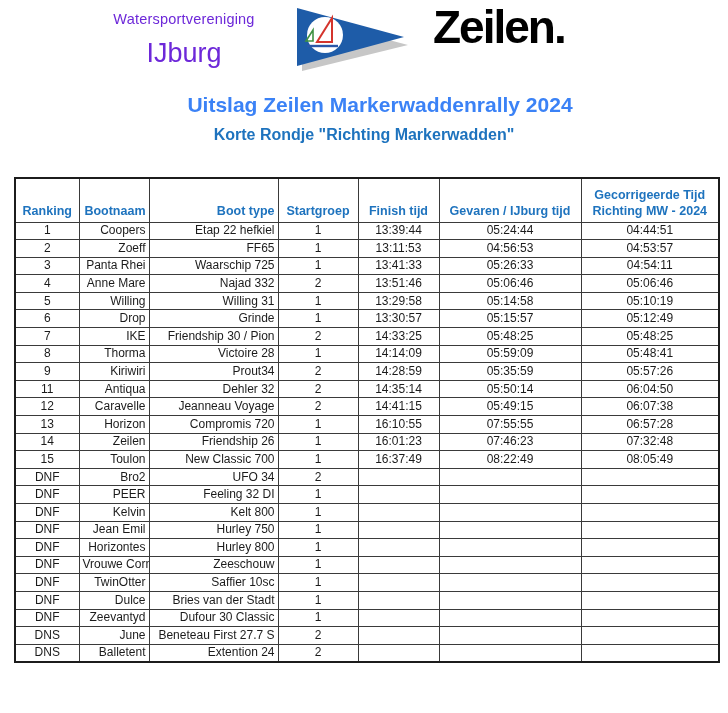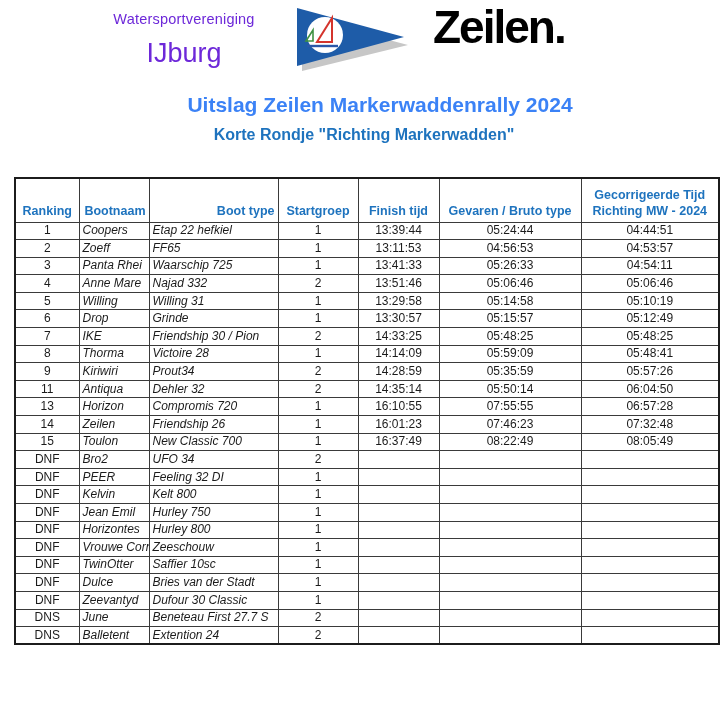--- a/index.html
+++ b/index.html
@@ -88,21 +88,21 @@
   }
   th:nth-child(2), th:nth-child(3) { text-align: right; }
   td {
     height: 17.6px;
     padding: 0 3px;
     font-size: 12px;
     color: #1b1b1b;
     text-align: center;
     line-height: 1.1;
   }
-  td:nth-child(2), td:nth-child(3) { text-align: left; font-style: italic; }
+  td:nth-child(2), td:nth-child(3) { text-align: right; }
 </style>
 </head>
 <body>
 
 <div class="page">
 
   <div class="club-logo">
     <div class="club-line1">Watersportvereniging</div>
     <div class="club-line2">IJburg</div>
   </div>
@@ -134,21 +134,21 @@
           <col class="c6">
           <col class="c7">
       </colgroup>
       <thead>
         <tr>
             <th>Ranking</th>
             <th>Bootnaam</th>
             <th>Boot type</th>
             <th>Startgroep</th>
             <th>Finish tijd</th>
-            <th>Gevaren / Bruto type</th>
+            <th>Gevaren / IJburg tijd</th>
             <th>Gecorrigeerde Tijd
 Richting MW - 2024</th>
           </tr>
       </thead>
       <tbody>
           <tr>
             <td>1</td>
             <td>Coopers</td>
             <td>Etap 22 hefkiel</td>
             <td>1</td>
@@ -231,20 +231,29 @@
           <tr>
             <td>11</td>
             <td>Antiqua</td>
             <td>Dehler 32</td>
             <td>2</td>
             <td>14:35:14</td>
             <td>05:50:14</td>
             <td>06:04:50</td>
           </tr>
           <tr>
+            <td>12</td>
+            <td>Caravelle</td>
+            <td>Jeanneau Voyage</td>
+            <td>2</td>
+            <td>14:41:15</td>
+            <td>05:49:15</td>
+            <td>06:07:38</td>
+          </tr>
+          <tr>
             <td>13</td>
             <td>Horizon</td>
             <td>Compromis 720</td>
             <td>1</td>
             <td>16:10:55</td>
             <td>07:55:55</td>
             <td>06:57:28</td>
           </tr>
           <tr>
             <td>14</td>

